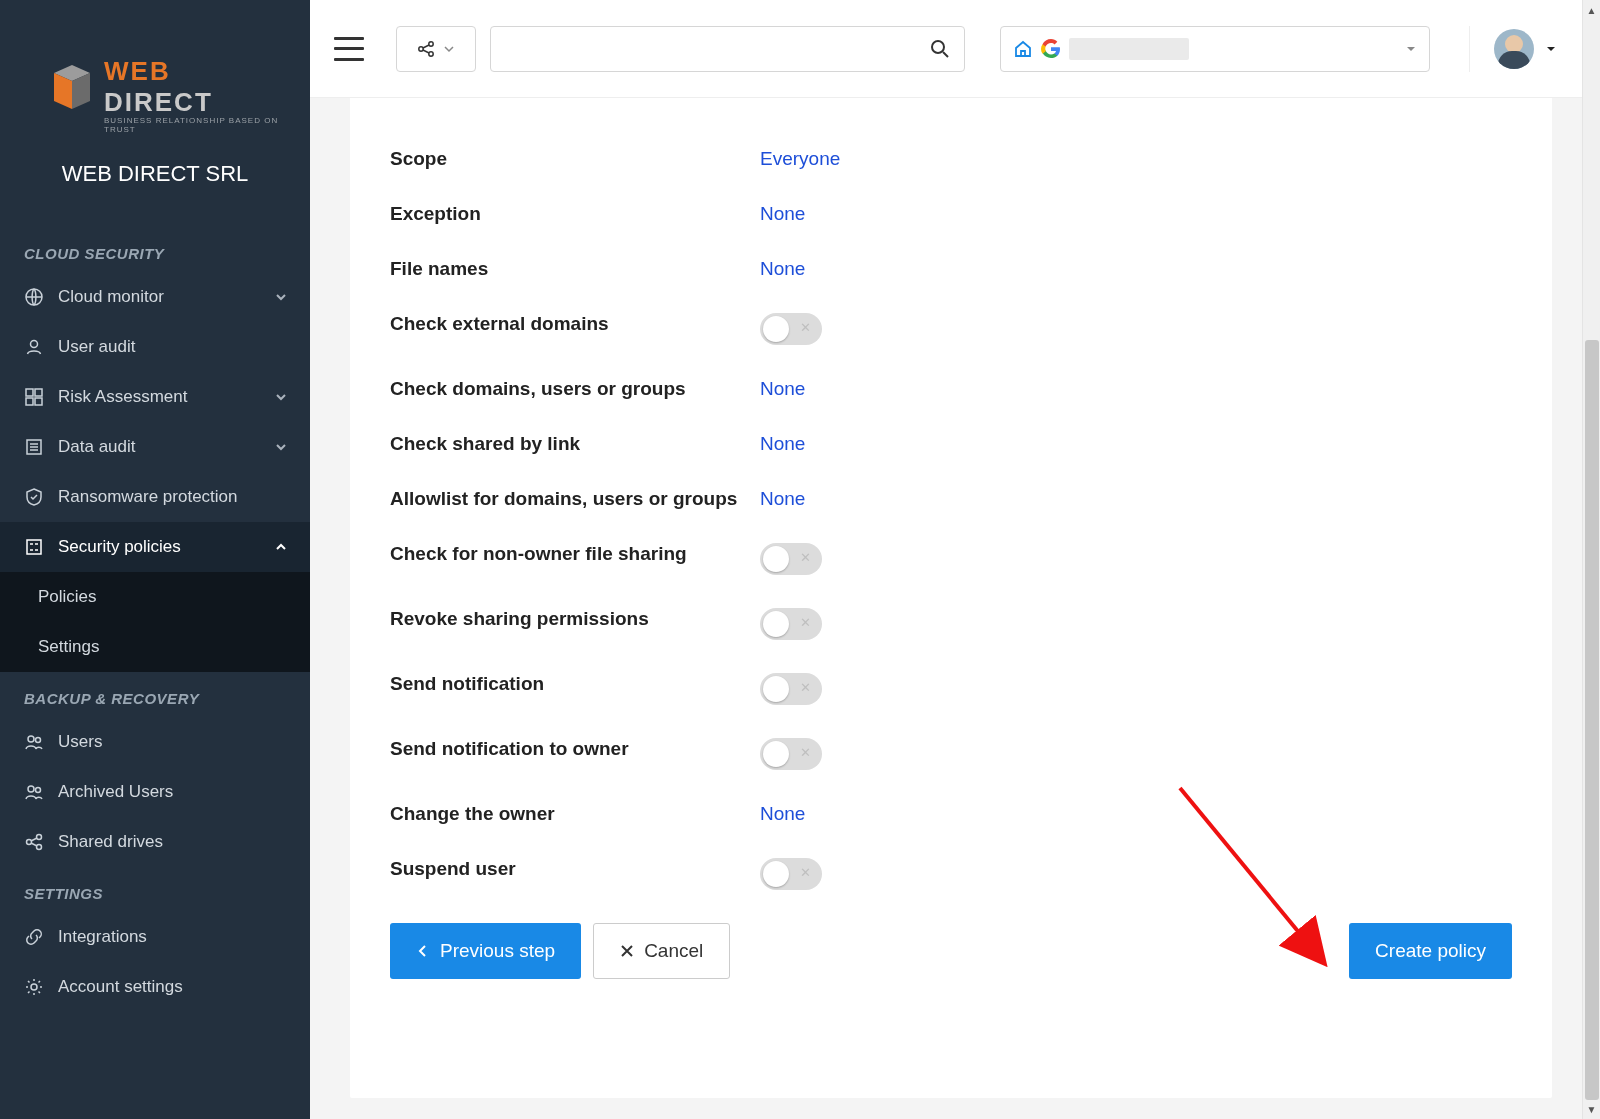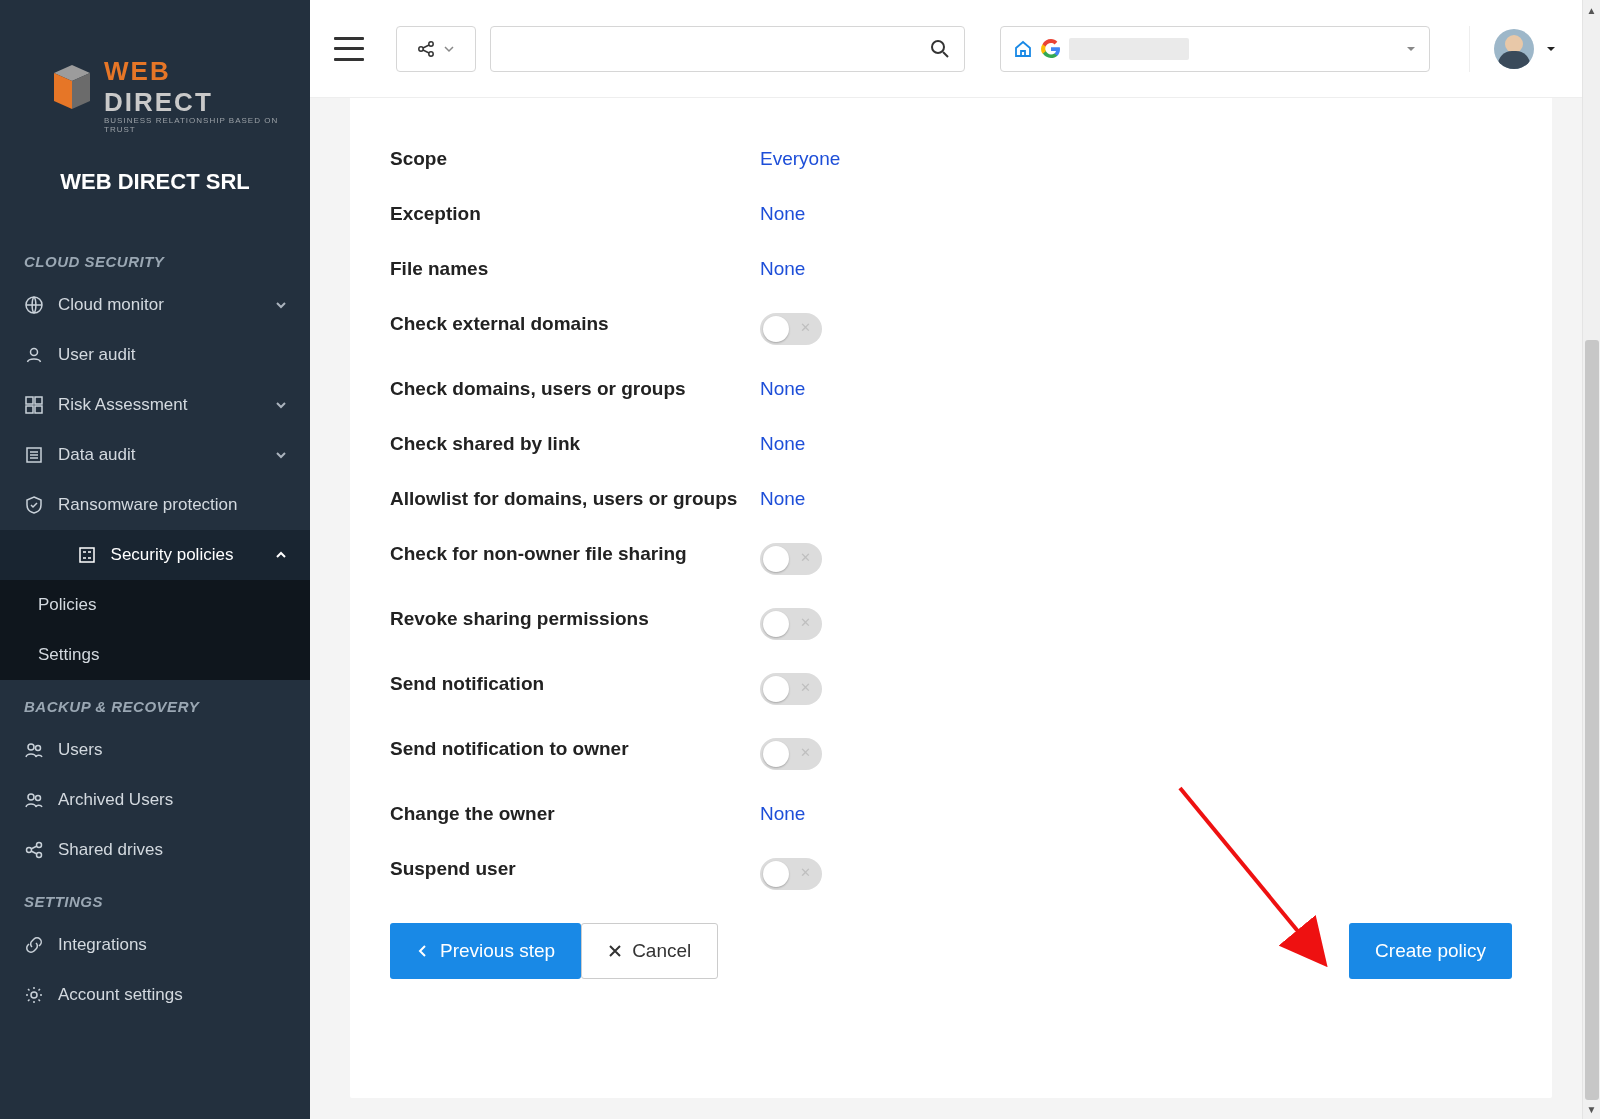--- a/index.html
+++ b/index.html
@@ -32,23 +32,23 @@
   .logo-mark {
     width: 48px; height: 48px;
     margin-right: 8px;
   }
   .logo-text1 { color: #e67627; font-weight: 700; font-size: 26px; letter-spacing: 2px; }
   .logo-text2 { color: #c9c9c9; font-weight: 700; font-size: 26px; letter-spacing: 2px; }
   .logo-sub { color: #9aa0a6; font-size: 8px; letter-spacing: 1px; margin-top: -2px; margin-left: 56px; }
   .org-name {
     text-align: center;
     color: #fff;
-    font-weight: 700;
+    font-weight: 400;
     font-size: 22px;
-    margin-top: 20px;
+    margin-top: 12px;
     margin-bottom: 40px;
   }
   .section-header {
     color: #9aa7b3;
     font-size: 15px;
     font-weight: 700;
     letter-spacing: 0.5px;
     padding: 18px 24px 10px 24px;
     font-style: italic;
   }
@@ -57,21 +57,20 @@
     align-items: center;
     padding: 15px 24px;
     font-size: 17px;
     color: #d3d9df;
     cursor: pointer;
     position: relative;
   }
   .nav-item.active {
     background: #192531;
     color: #fff;
-    justify-content: center;
   }
   .nav-item .nav-icon {
     width: 20px;
     height: 20px;
     margin-right: 14px;
     display: inline-flex;
     align-items: center;
     justify-content: center;
   }
   .nav-item .chevron {
@@ -241,20 +240,21 @@
     right: 11px; top: 7px;
     color: #bfbfbf;
     font-size: 13px;
   }
 
   
   .btns {
     display: flex;
     align-items: flex-end;
     margin-top: 25px;
+    gap: 12px;
   }
   .btn {
     height: 56px;
     border-radius: 3px;
     padding: 0 26px;
     display: inline-flex;
     align-items: center;
     justify-content: center;
     font-size: 19px;
     cursor: pointer;

